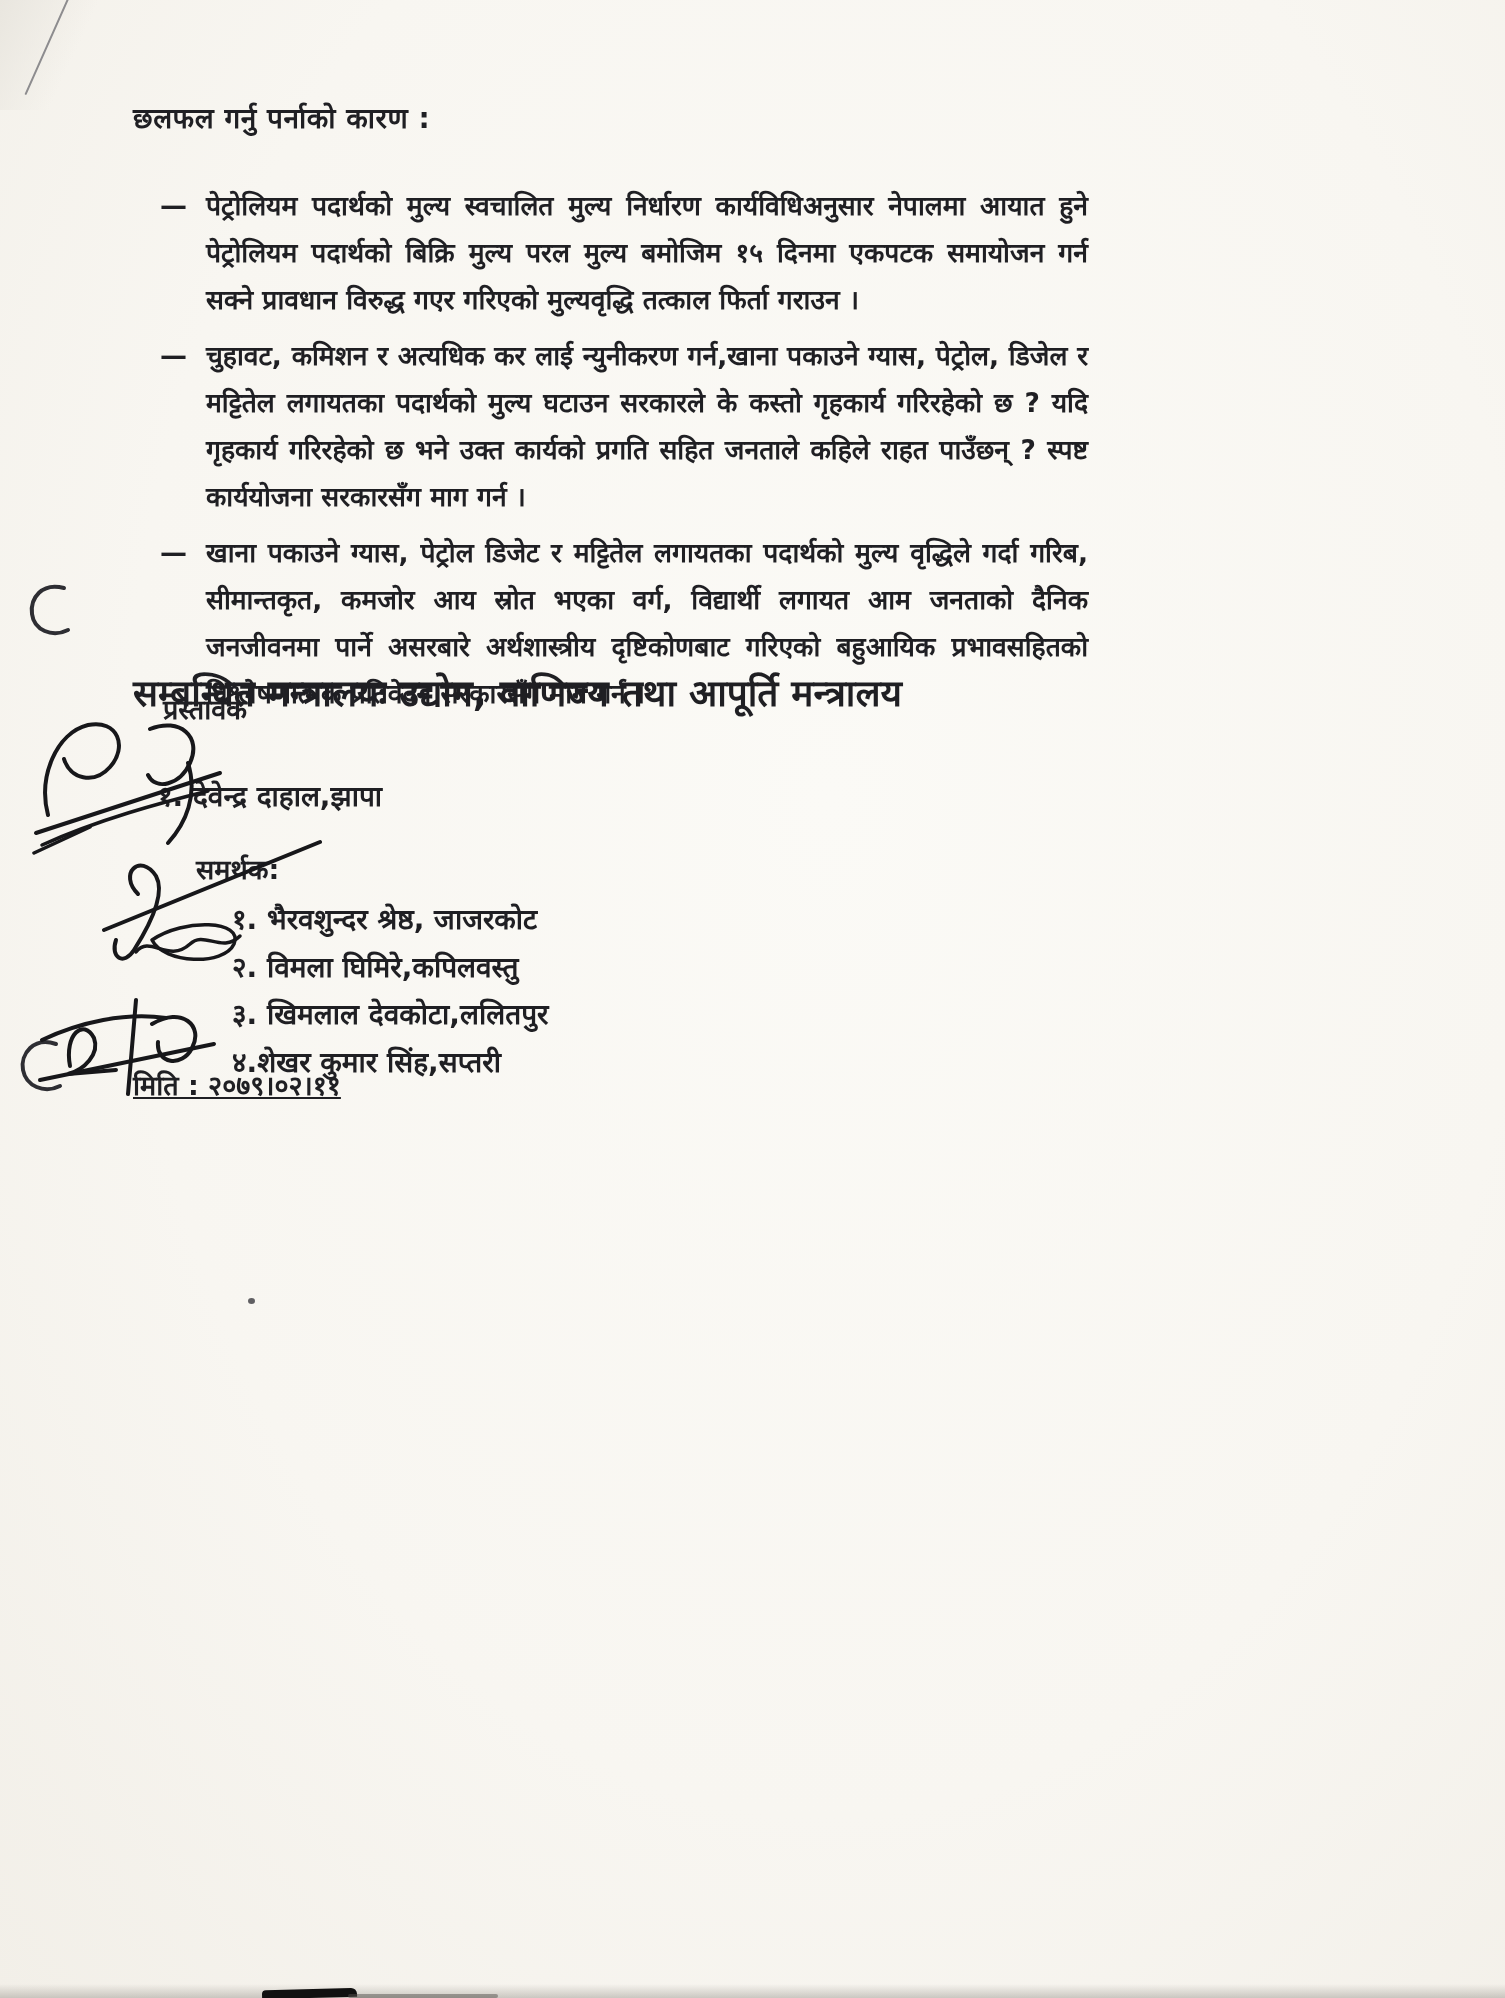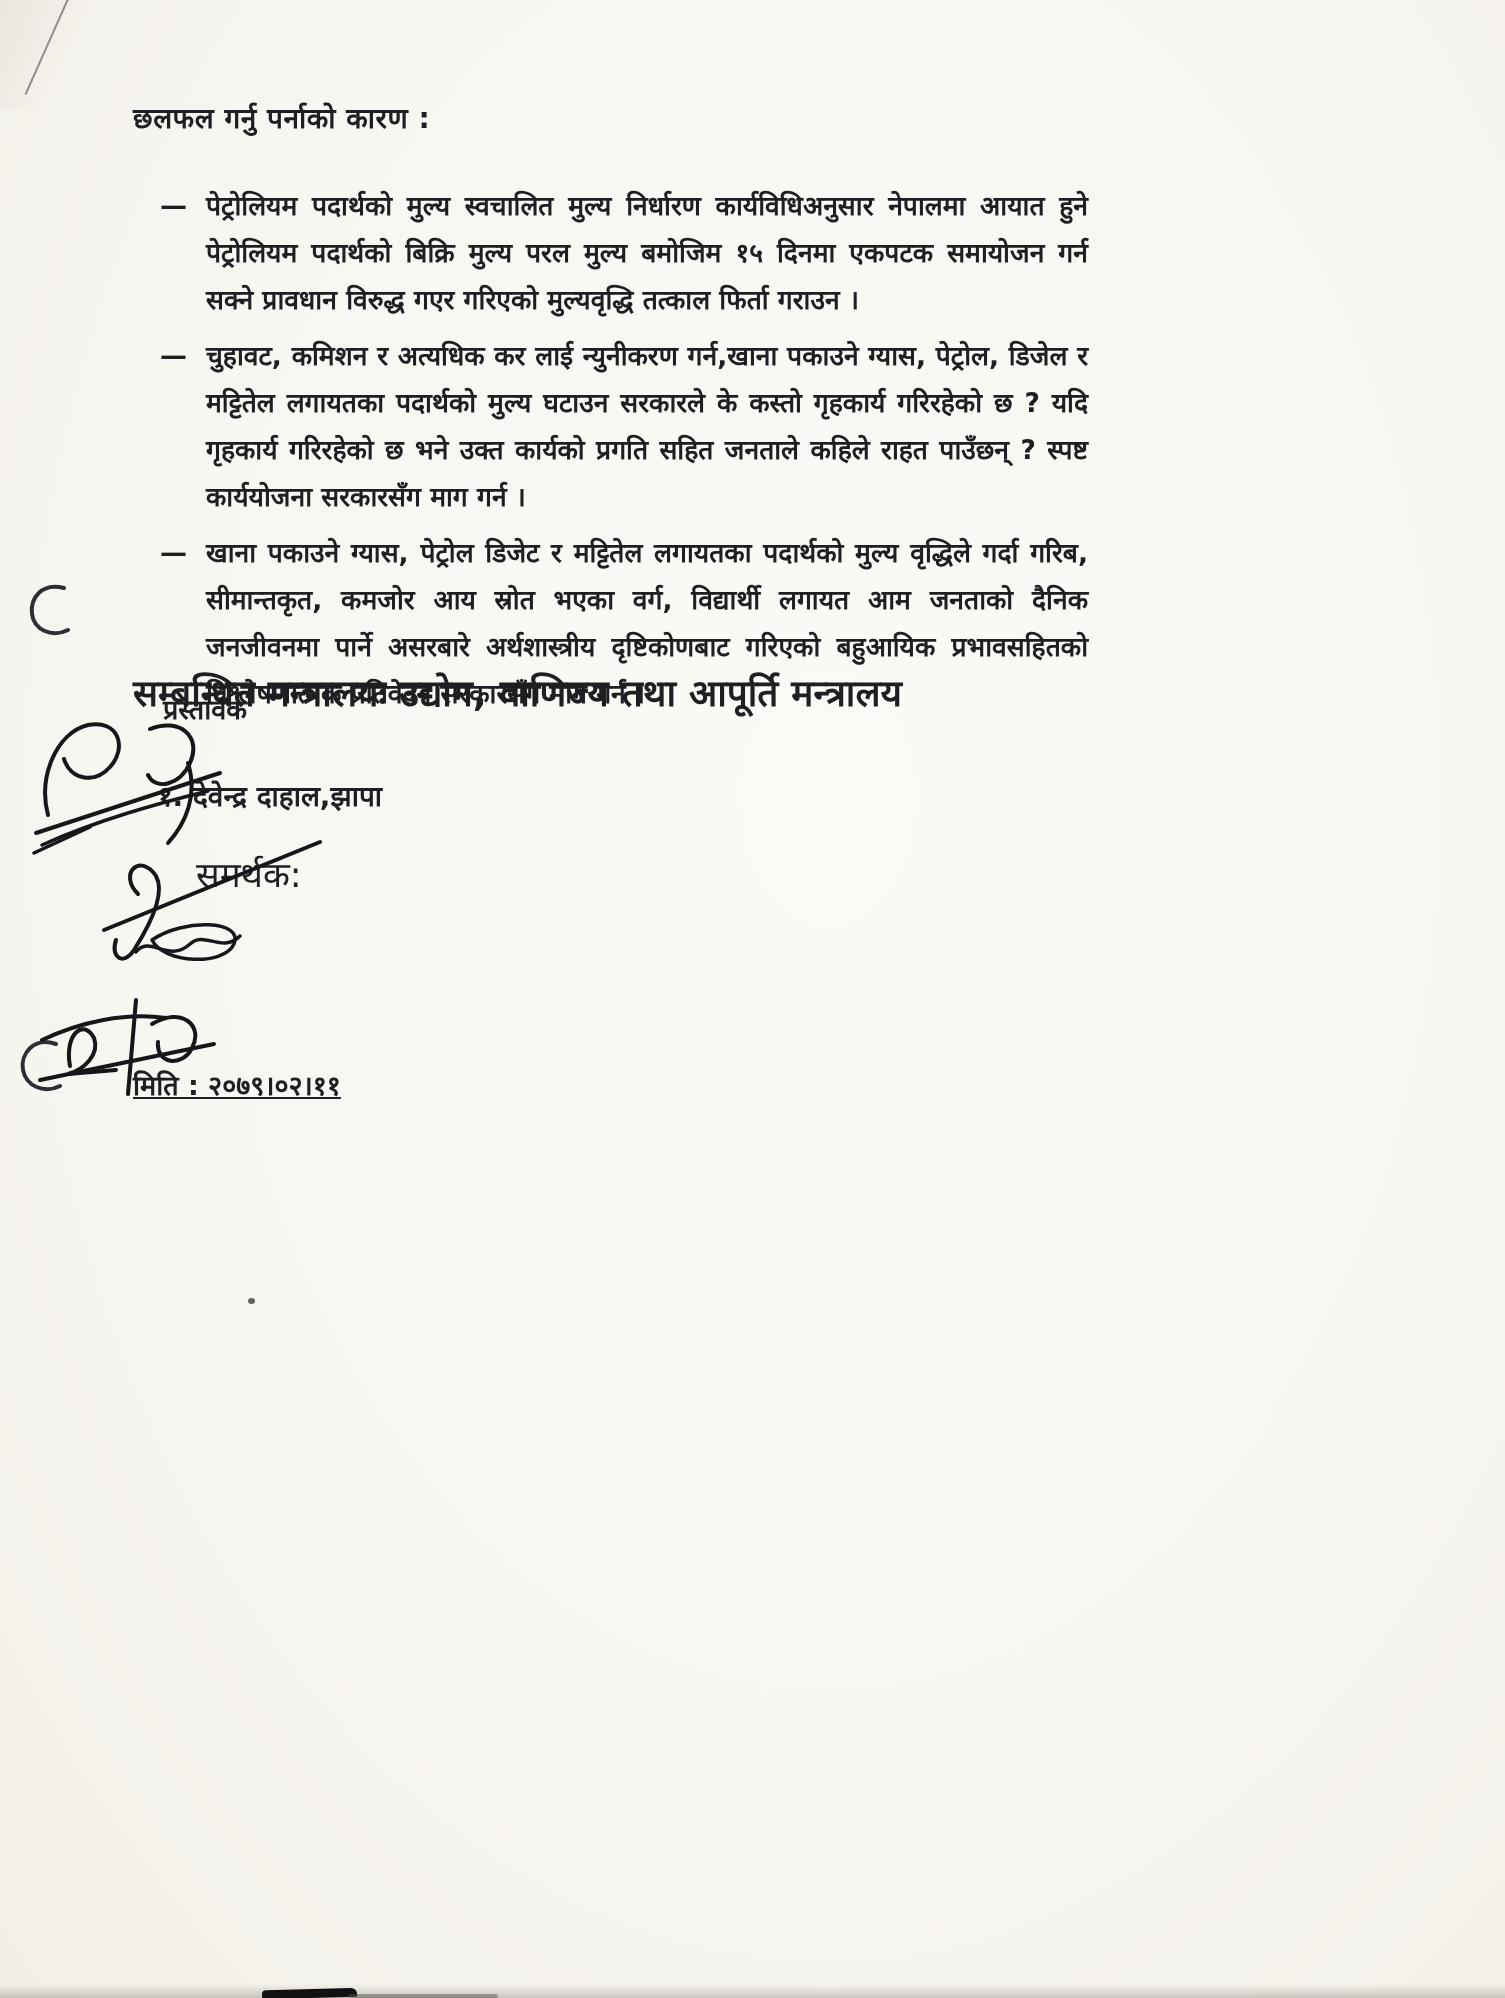--- a/index.html
+++ b/index.html
@@ -64,21 +64,21 @@
   .proposer-label {
     position:absolute; left:163px; top:690px;
     font-size:27px; font-weight:700;
   }
   .proposer-name {
     position:absolute; left:158px; top:776px;
     font-size:28px; font-weight:600;
   }
   .supporter-label {
     position:absolute; left:196px; top:850px;
-    font-size:35px; font-weight:400;
+    font-size:27px; font-weight:700;
   }
   .supporters {
     position:absolute; left:232px; top:896px; list-style:none;
   }
   .supporters li {
     font-size:28px; font-weight:600; line-height:47.5px;
   }
   .date-line {
     position:absolute; left:133px; top:1066px;
     font-size:27px; font-weight:700;text-decoration:underline;
@@ -119,20 +119,26 @@
   </div>
 
   <div class="ministry">सम्बन्धित मन्त्रालयः उद्योग, वाणिज्य तथा आपूर्ति मन्त्रालय</div>
 
   <div class="proposer-label">प्रस्तावक</div>
 
   <div class="proposer-name">१. देवेन्द्र दाहाल,झापा</div>
 
   <div class="supporter-label">समर्थक:</div>
 
+  <ul class="supporters">
+    <li>१. भैरवशुन्दर श्रेष्ठ, जाजरकोट</li>
+    <li>२. विमला घिमिरे,कपिलवस्तु</li>
+    <li>३. खिमलाल देवकोटा,ललितपुर</li>
+    <li>४.शेखर कुमार सिंह,सप्तरी</li>
+  </ul>
 
   <div class="date-line">मिति : २०७९।०२।११</div>
 
   <svg class="sig" style="left:30px; top:715px;" width="230" height="140" viewBox="0 0 230 140">
     <path d="M18,100 C8,62 26,18 58,10 C88,4 98,32 80,52 C64,70 40,64 34,44" stroke-width="4"></path>
     <path d="M120,14 C150,2 172,22 160,48 C150,70 126,76 118,60" stroke-width="4"></path>
     <path d="M158,48 C168,80 156,108 138,128" stroke-width="4"></path>
     <path d="M6,118 L190,58" stroke-width="4"></path>
     <path d="M12,130 C70,104 130,88 178,76" stroke-width="3.5"></path>
     <path d="M4,138 L60,112" stroke-width="3.5"></path>

